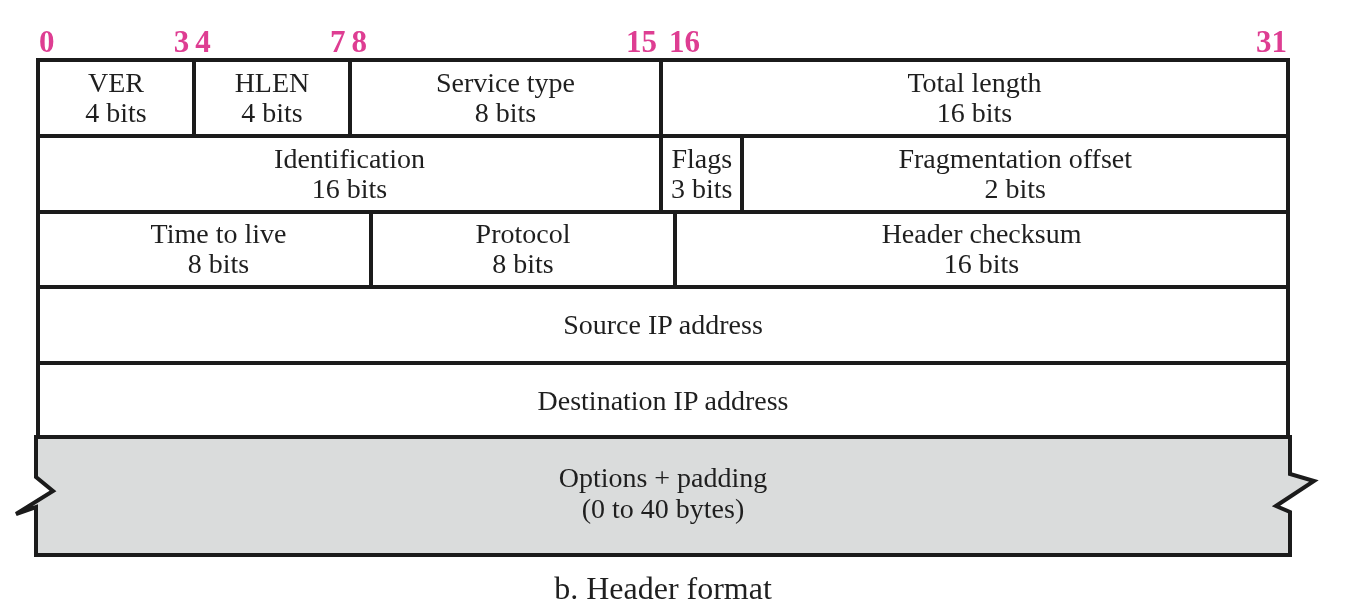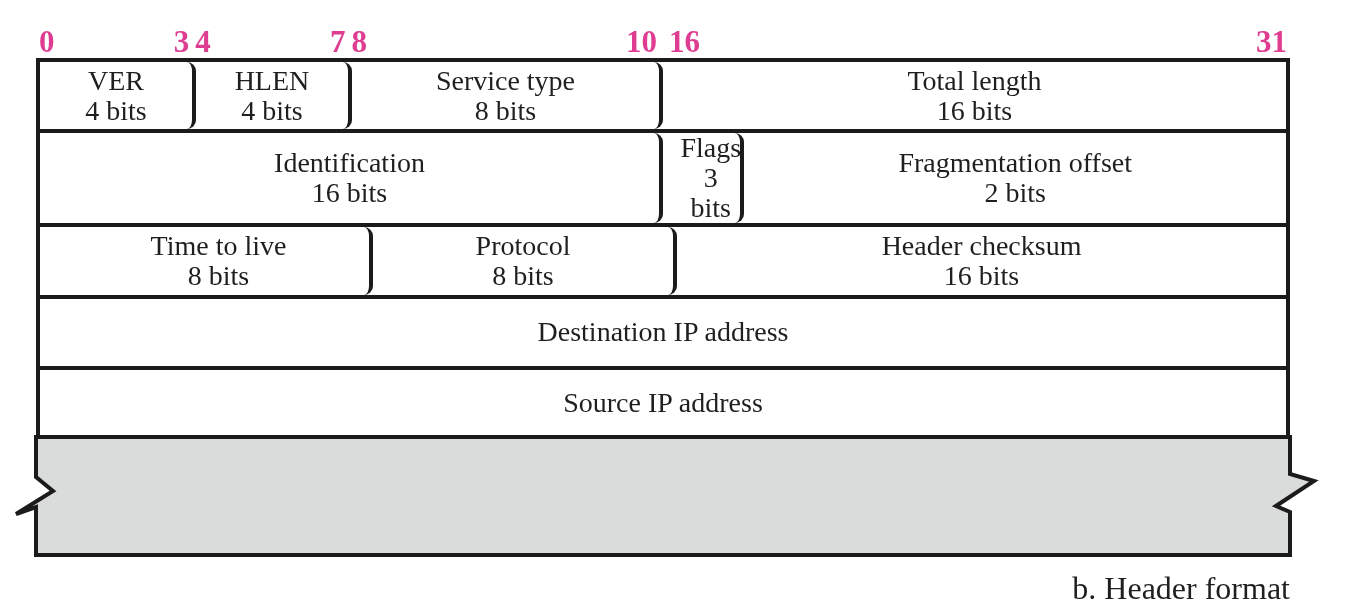--- a/index.html
+++ b/index.html
@@ -24,40 +24,40 @@
   .tbl{
     position:absolute;left:36px;top:58px;width:1254px;height:379px;
     box-sizing:border-box;border:4px solid #1b1b1b;border-bottom:none;
     display:flex;flex-direction:column;background:#fff;
   }
   .row{flex:1;display:flex;border-bottom:4px solid #1b1b1b;box-sizing:border-box;}
   .row:last-child{border-bottom:none;}
   .cell{
     box-sizing:border-box;border-right:4px solid #1b1b1b;
     display:flex;flex-direction:column;justify-content:center;align-items:center;
-    text-align:center;font-size:28px;line-height:30px;border-radius:9px;
+    text-align:center;font-size:28px;line-height:30px;
   }
   .cell.last{border-right:none;font-family:Liberation Serif, serif;}
   .w4{width:12.52%;}
   .w8{width:24.96%;}
   .w8a{width:25.04%;margin-left:28px;}
   .w16{width:50%;}
-  .wflags{width:6.54%;padding-left:18px;}
+  .wflags{width:6.54%;}
   .wfrag{width:43.46%;}
   .wfull{width:100%;}
 
   
   .options-svg{position:absolute;left:0;top:435px;}
   .options-text{
     position:absolute;left:36px;top:462px;width:1254px;
     text-align:center;font-size:28px;line-height:31px;
   }
   .caption{
     position:absolute;left:36px;top:570px;width:1254px;
-    text-align:right;font-size:32px;color:#1f1f1f;
+    text-align:center;font-size:32px;color:#1f1f1f;
   }
 </style>
 </head>
 <body>
 
 <div class="stage">
 
   <div class="top-frag">
     <span>g</span>
   </div>
@@ -66,21 +66,21 @@
     <div class="seg seg-a">
       <span class="bitnum">0</span>
       <span class="bitnum">3</span>
     </div>
     <div class="seg seg-b">
       <span class="bitnum">4</span>
       <span class="bitnum">7</span>
     </div>
     <div class="seg seg-c">
       <span class="bitnum">8</span>
-      <span class="bitnum">10</span>
+      <span class="bitnum">15</span>
     </div>
     <div class="seg seg-d">
       <span class="bitnum">16</span>
       <span class="bitnum">31</span>
     </div>
   </div>
 
   <div class="tbl">
     <div class="row">
       <div class="cell w4">
@@ -126,31 +126,35 @@
         <div>8 bits</div>
       </div>
       <div class="cell w16 last">
         <div>Header checksum</div>
         <div>16 bits</div>
       </div>
     </div>
 
     <div class="row">
       <div class="cell wfull last">
-        <div>Destination IP address</div>
+        <div>Source IP address</div>
       </div>
     </div>
 
     <div class="row">
       <div class="cell wfull last">
-        <div>Source IP address</div>
+        <div>Destination IP address</div>
       </div>
     </div>
   </div>
 
   <svg class="options-svg" width="1358" height="130">
     <polygon points="36,2 1290,2 1290,39 1314,46 1276,71 1290,77 1290,120 36,120 36,72 16,79 53,56 36,42" fill="#dadcdc" stroke="#1b1b1b" stroke-width="4" stroke-linejoin="miter"></polygon>
   </svg>
 
+  <div class="options-text">
+    <div>Options + padding</div>
+    <div>(0 to 40 bytes)</div>
+  </div>
 
   <div class="caption">b. Header format</div>
 
 </div>
 
 </body></html>

